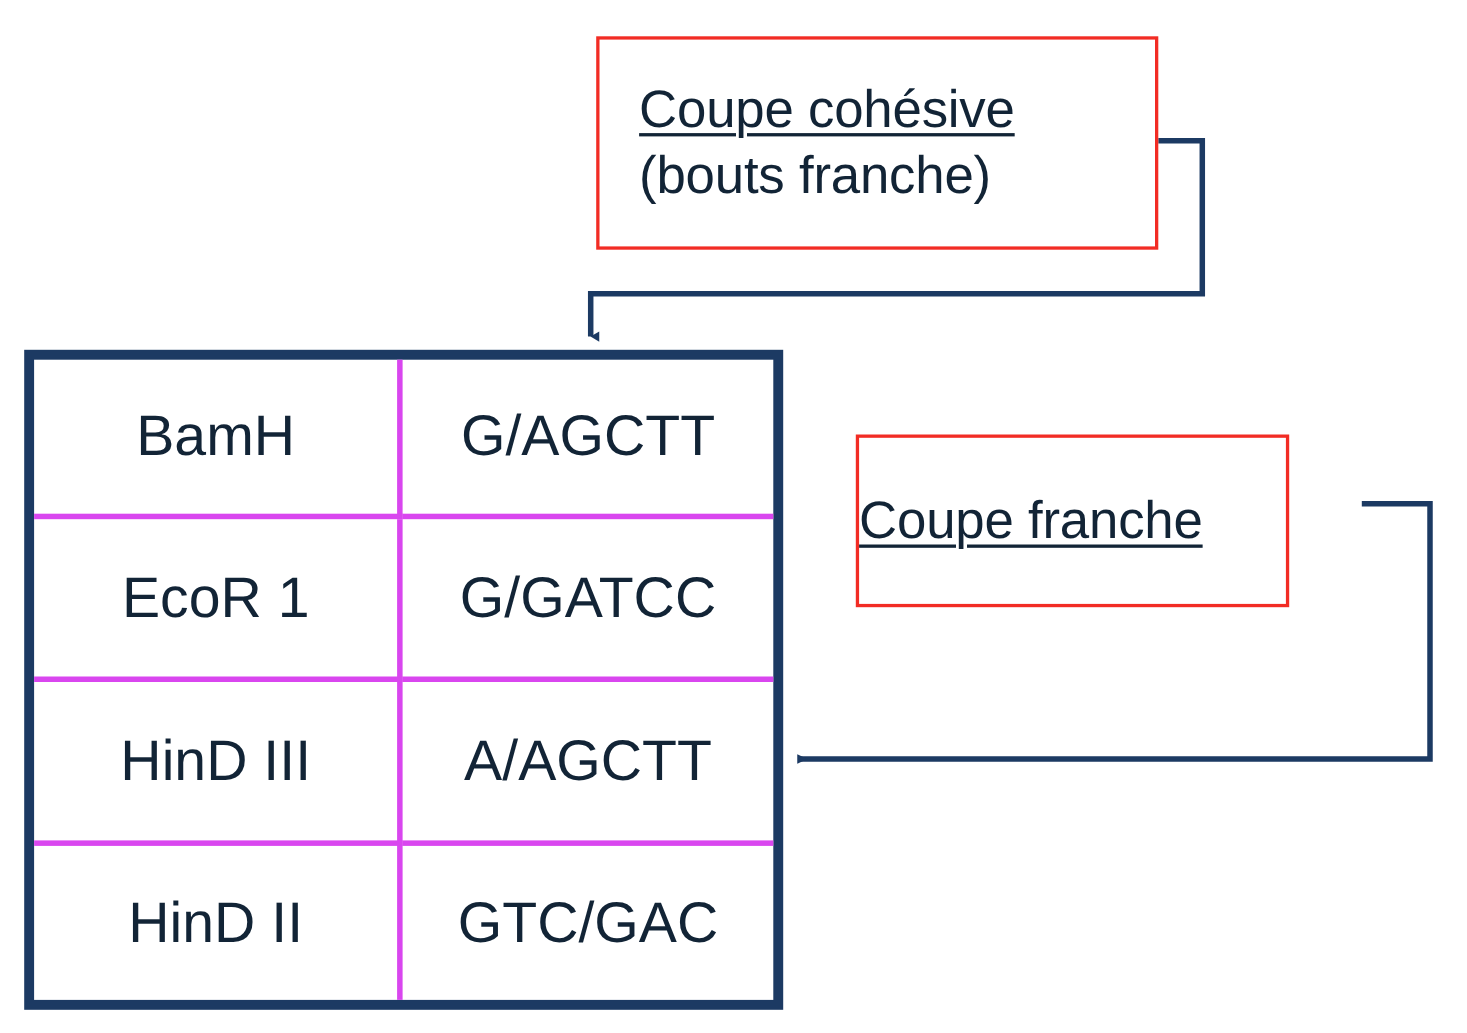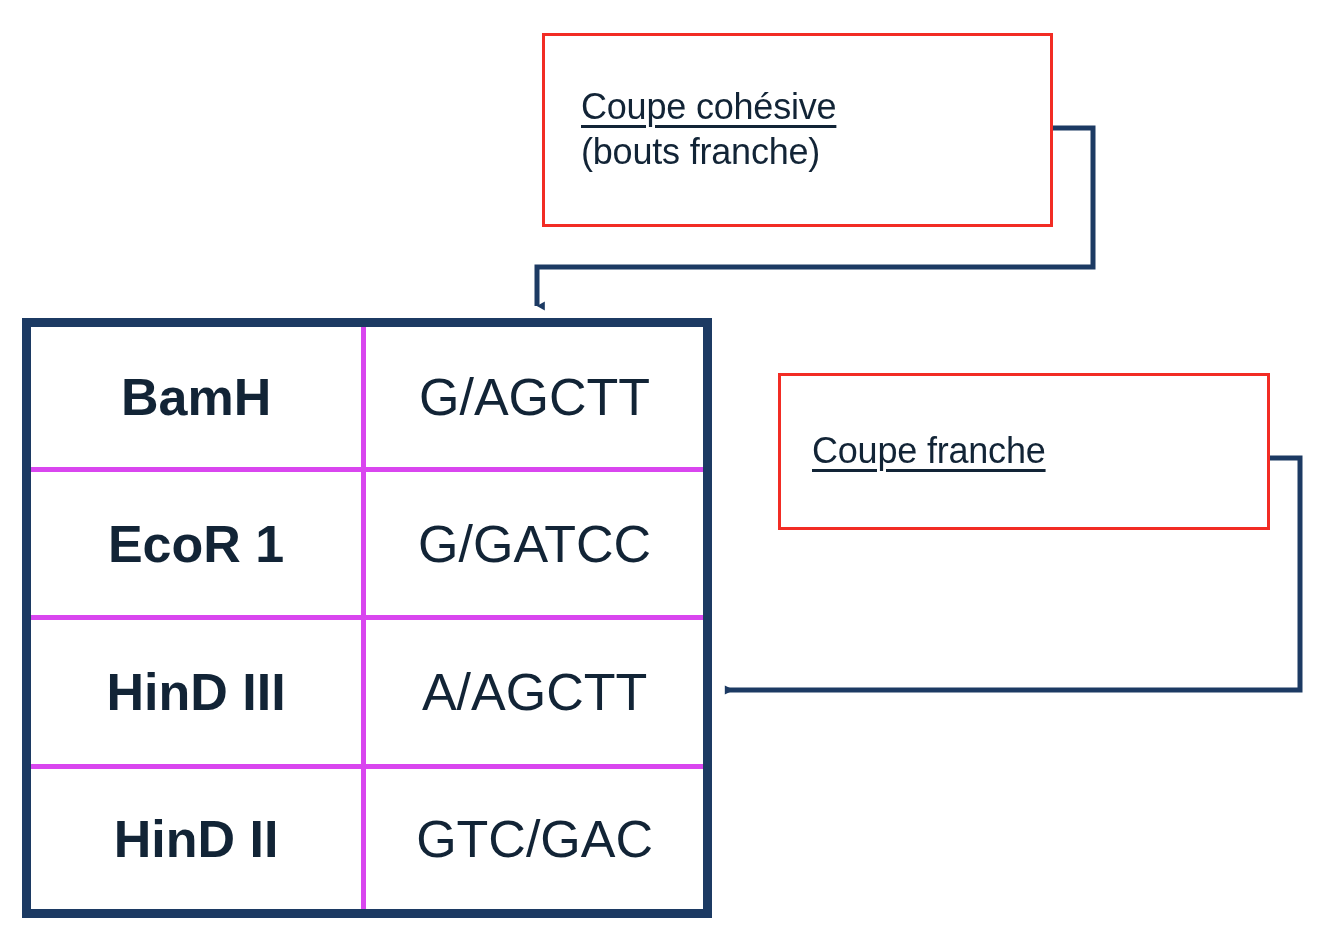--- a/index.html
+++ b/index.html
@@ -35,44 +35,43 @@
     box-sizing: border-box;
     border: 3px solid #F22C24;
     background: #ffffff;
     display: flex;
     flex-direction: column;
     justify-content: center;
     align-items: flex-start;
   }
   .callout .line {
     color: #122436;
-    font-size: 36px;
+    font-size: 48px;
     line-height: 1.24;
     white-space: nowrap;
     letter-spacing: -0.2px;
   }
   .callout .line.u {
     text-decoration: underline;
     text-decoration-thickness: 3px;
     text-underline-offset: 6px;
   }
 
   #callout-cohesive {
     left: 542px;
     top: 33px;
     width: 511px;
     height: 194px;
     padding-left: 36px;
   }
   #callout-franche {
     left: 778px;
-    top: 373px;
-    width: 492px;
+    top: 395px;
+    width: 394px;
     height: 157px;
-    padding-left: 31px;
   }
 
   
   #enzyme-table {
     position: absolute;
     left: 22px;
     top: 318px;
     width: 690px;
     height: 600px;
     box-sizing: border-box;
@@ -87,21 +86,21 @@
   }
   #enzyme-table td {
     border: 5px solid #d946ef;
     text-align: center;
     vertical-align: middle;
     color: #122436;
     font-size: 52px;
     white-space: nowrap;
     padding: 0;
   }
-  #enzyme-table td.cell-name { width: 49.5%; font-weight: bold; }
+  #enzyme-table td.cell-name { width: 49.5%; }
   #enzyme-table td.cell-site { width: 50.5%; }
   
   #enzyme-table tr:first-child td { border-top: none; }
   #enzyme-table tr:last-child td { border-bottom: none; }
   #enzyme-table td:first-child { border-left: none; }
   #enzyme-table td:last-child { border-right: none; }
 </style>
 </head>
 <body>
 

